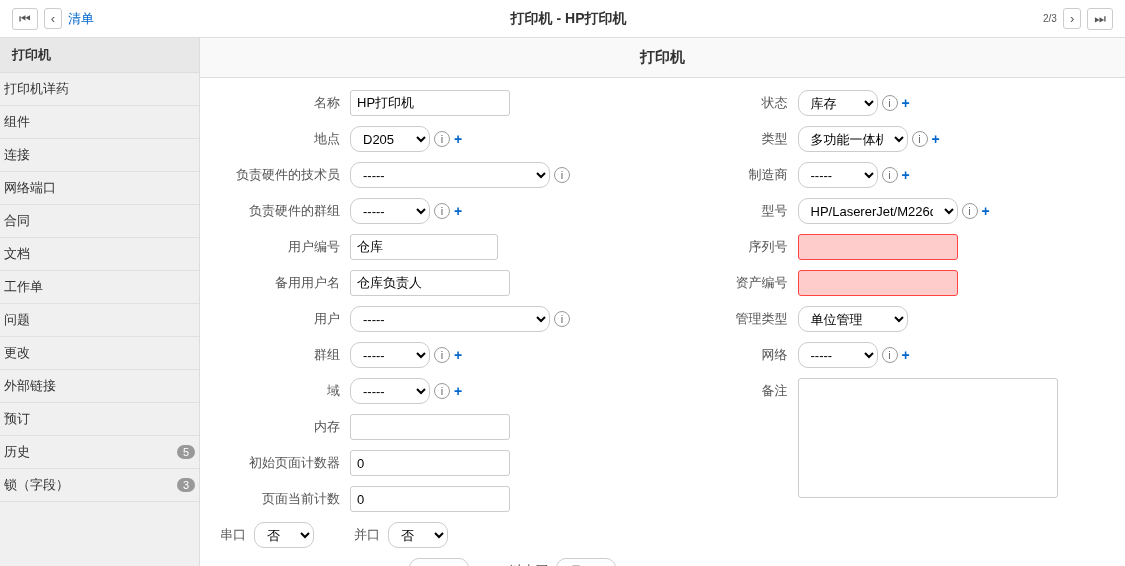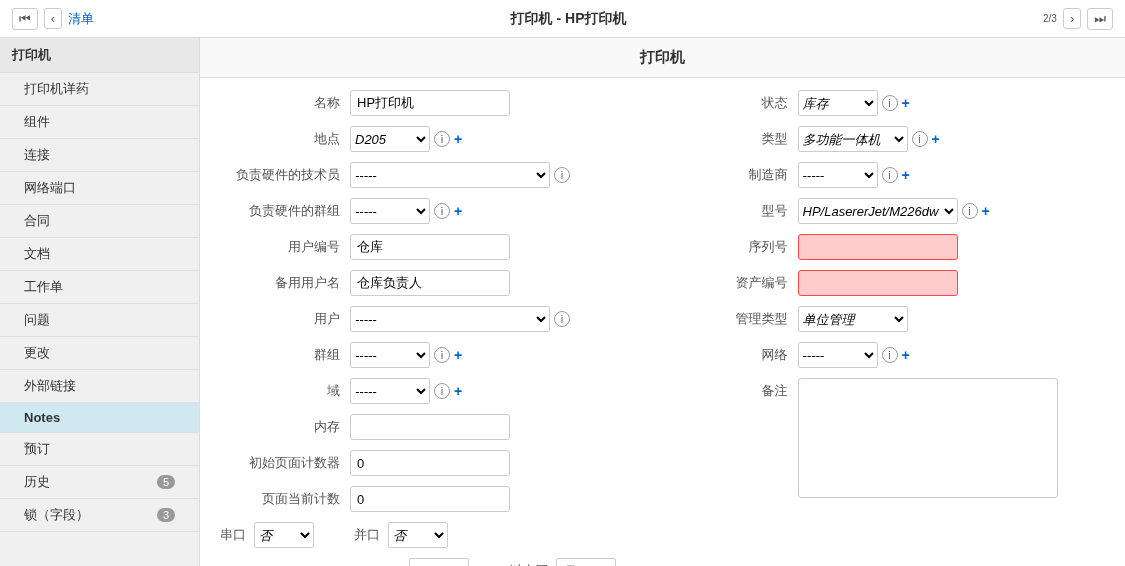--- a/index.html
+++ b/index.html
@@ -28,21 +28,21 @@
     
     .sidebar {
       width: 200px; background: #f0f0f0; border-right: 1px solid #ddd;
       overflow-y: auto; flex-shrink: 0;
     }
     .sidebar-section-title {
       padding: 8px 12px; font-weight: bold; color: #333; font-size: 13px;
       background: #e8e8e8; border-bottom: 1px solid #ddd;
     }
     .sidebar-item {
-      padding: 7px 24px; cursor: pointer; color: #333; font-size: 13px;
+      padding: 7px 4px; cursor: pointer; color: #333; font-size: 13px;
       display: flex; align-items: center; justify-content: space-between;
       border-bottom: 1px solid #e0e0e0;
     }
     .sidebar-item.active { background: #d0d0d0; font-weight: bold; }
     .sidebar-item.highlighted { background: #d0e8f0; }
     .sidebar-badge {
       background: #999; color: #fff; border-radius: 10px;
       padding: 1px 6px; font-size: 11px; min-width: 18px; text-align: center;
     }
 
@@ -61,22 +61,22 @@
       width: 120px; text-align: right; color: #555; font-size: 13px; flex-shrink: 0;
     }
     .form-field { display: flex; align-items: center; gap: 4px; flex: 1; }
 
     input[type="text"] {
       border: 1px solid #ccc; border-radius: 3px; padding: 3px 6px;
       font-size: 13px; background: #fff; height: 26px;
     }
     input[type="text"].highlight { background: #ffcccc; border-color: #ff4444; }
     select {
-      border: 1px solid #ccc; border-radius: 2px; padding: 2px 0;
-      font-size: 13px; background: #fff; height: 26px; cursor: pointer; font-style: italic;
+      border: 1px solid #ccc; border-radius: 10px; padding: 2px 8px;
+      font-size: 13px; background: #fff; height: 26px; cursor: pointer;
     }
 
     .info-icon {
       display: inline-flex; align-items: center; justify-content: center;
       width: 16px; height: 16px; border-radius: 50%; border: 1px solid #999;
       font-size: 11px; color: #666; cursor: pointer; flex-shrink: 0;
     }
     .plus-btn {
       color: #0066cc; cursor: pointer; font-size: 14px; font-weight: bold;
     }
@@ -137,23 +137,20 @@
         </div>
       <div class="sidebar-item">
           <span>问题</span>
         </div>
       <div class="sidebar-item">
           <span>更改</span>
         </div>
       <div class="sidebar-item">
           <span>外部链接</span>
         </div>
-      <div class="sidebar-item active highlighted">
-          <span>Notes</span>
-        </div>
       <div class="sidebar-item">
           <span>预订</span>
         </div>
       <div class="sidebar-item">
         <span>历史</span>
         <span class="sidebar-badge">5</span>
       </div>
       <div class="sidebar-item">
         <span>锁（字段）</span>
         <span class="sidebar-badge">3</span>
@@ -202,21 +199,21 @@
                   <option>-----</option>
                 </select>
                 <span class="info-icon">i</span>
                 <span class="plus-btn">+</span>
               </div>
             </div>
 
             <div class="form-row">
               <span class="form-label">用户编号</span>
               <div class="form-field">
-                <input type="text" style="width: 160px;" value="仓库">
+                <input type="text" style="width: 148px;" value="仓库">
               </div>
             </div>
 
             <div class="form-row">
               <span class="form-label">备用用户名</span>
               <div class="form-field">
                 <input type="text" style="width: 160px;" value="仓库负责人">
               </div>
             </div>
 

